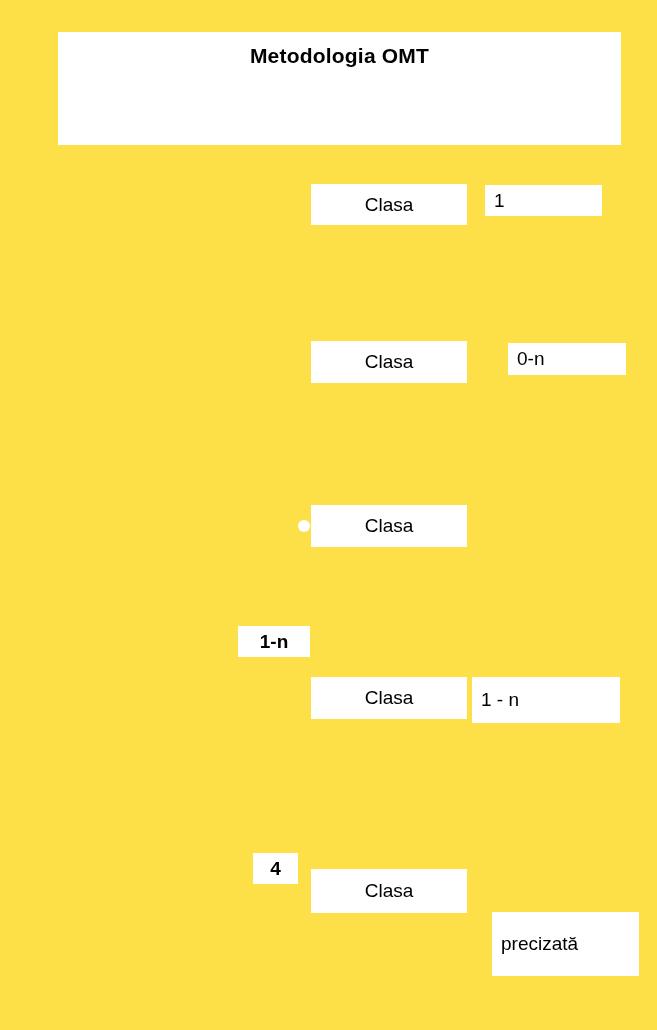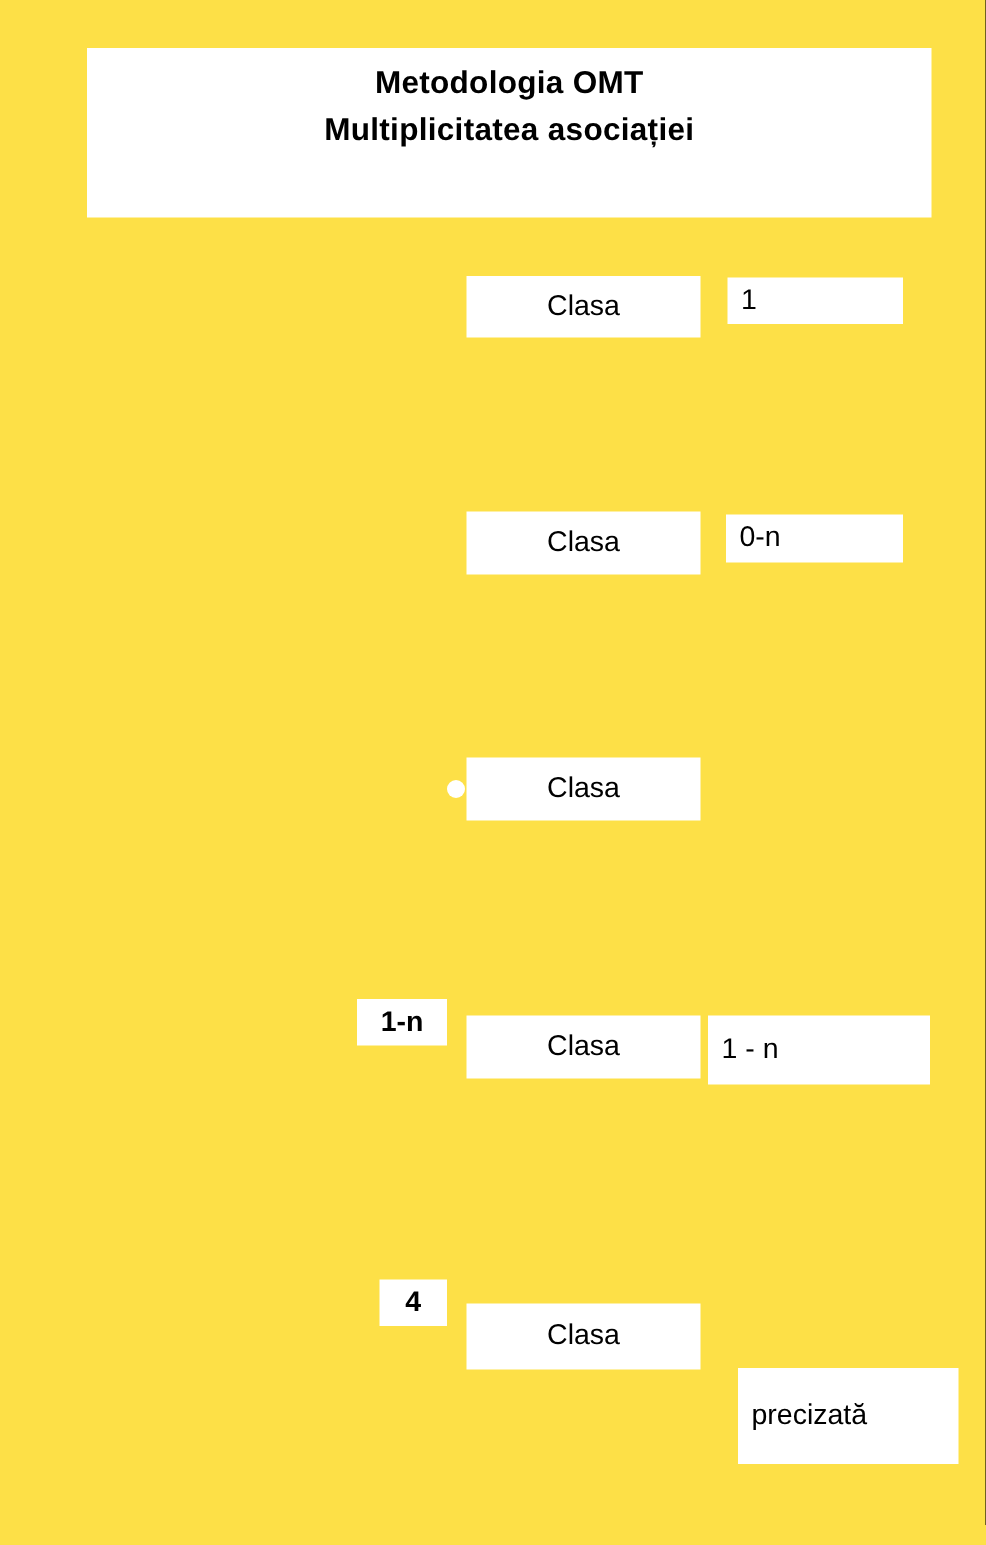--- a/index.html
+++ b/index.html
@@ -70,50 +70,49 @@
     justify-content: center;
     font-size: 19px;
     font-weight: bold;
   }
 
   
   .r1-class { top: 184px; height: 41px; }
   .r1-mult  { left: 485px; top: 185px; width: 117px; height: 31px; }
 
   .r2-class { top: 341px; height: 42px; }
-  .r2-mult  { left: 484px; top: 343px; width: 118px; height: 32px; }
+  .r2-mult  { left: 508px; top: 343px; width: 118px; height: 32px; }
 
   .r3-class { top: 505px; height: 42px; }
   .r3-mult  { left: 484px; top: 507px; width: 118px; height: 38px; }
   .r3-dot {
     position: absolute;
     left: 298px;
     top: 520px;
     width: 12px;
     height: 12px;
     background: #ffffff;
     border-radius: 50%;
   }
 
-  .r4-role  { left: 238px; top: 666px; width: 60px; height: 31px; }
+  .r4-role  { left: 238px; top: 626px; width: 72px; height: 31px; }
   .r4-class { top: 677px; height: 42px; }
   .r4-mult  { left: 472px; top: 677px; width: 148px; height: 46px; }
 
   .r5-role  { left: 253px; top: 853px; width: 45px; height: 31px; }
   .r5-class { top: 869px; height: 44px; }
   .r5-mult  { left: 492px; top: 868px; width: 147px; height: 64px; margin-top: 44px; }
 </style>
 </head>
 <body>
 
 <div class="diagram-canvas">
 
   <div class="title-box">
     <div class="title-line">Metodologia OMT</div>
-    <div class="title-line">Multiplicitatea asociației</div>
   </div>
 
   <div class="node-box class-box r1-class">
     <span>Clasa</span>
   </div>
   <div class="node-box mult-box r1-mult">
     <span>1</span>
   </div>
 
   <div class="node-box class-box r2-class">

